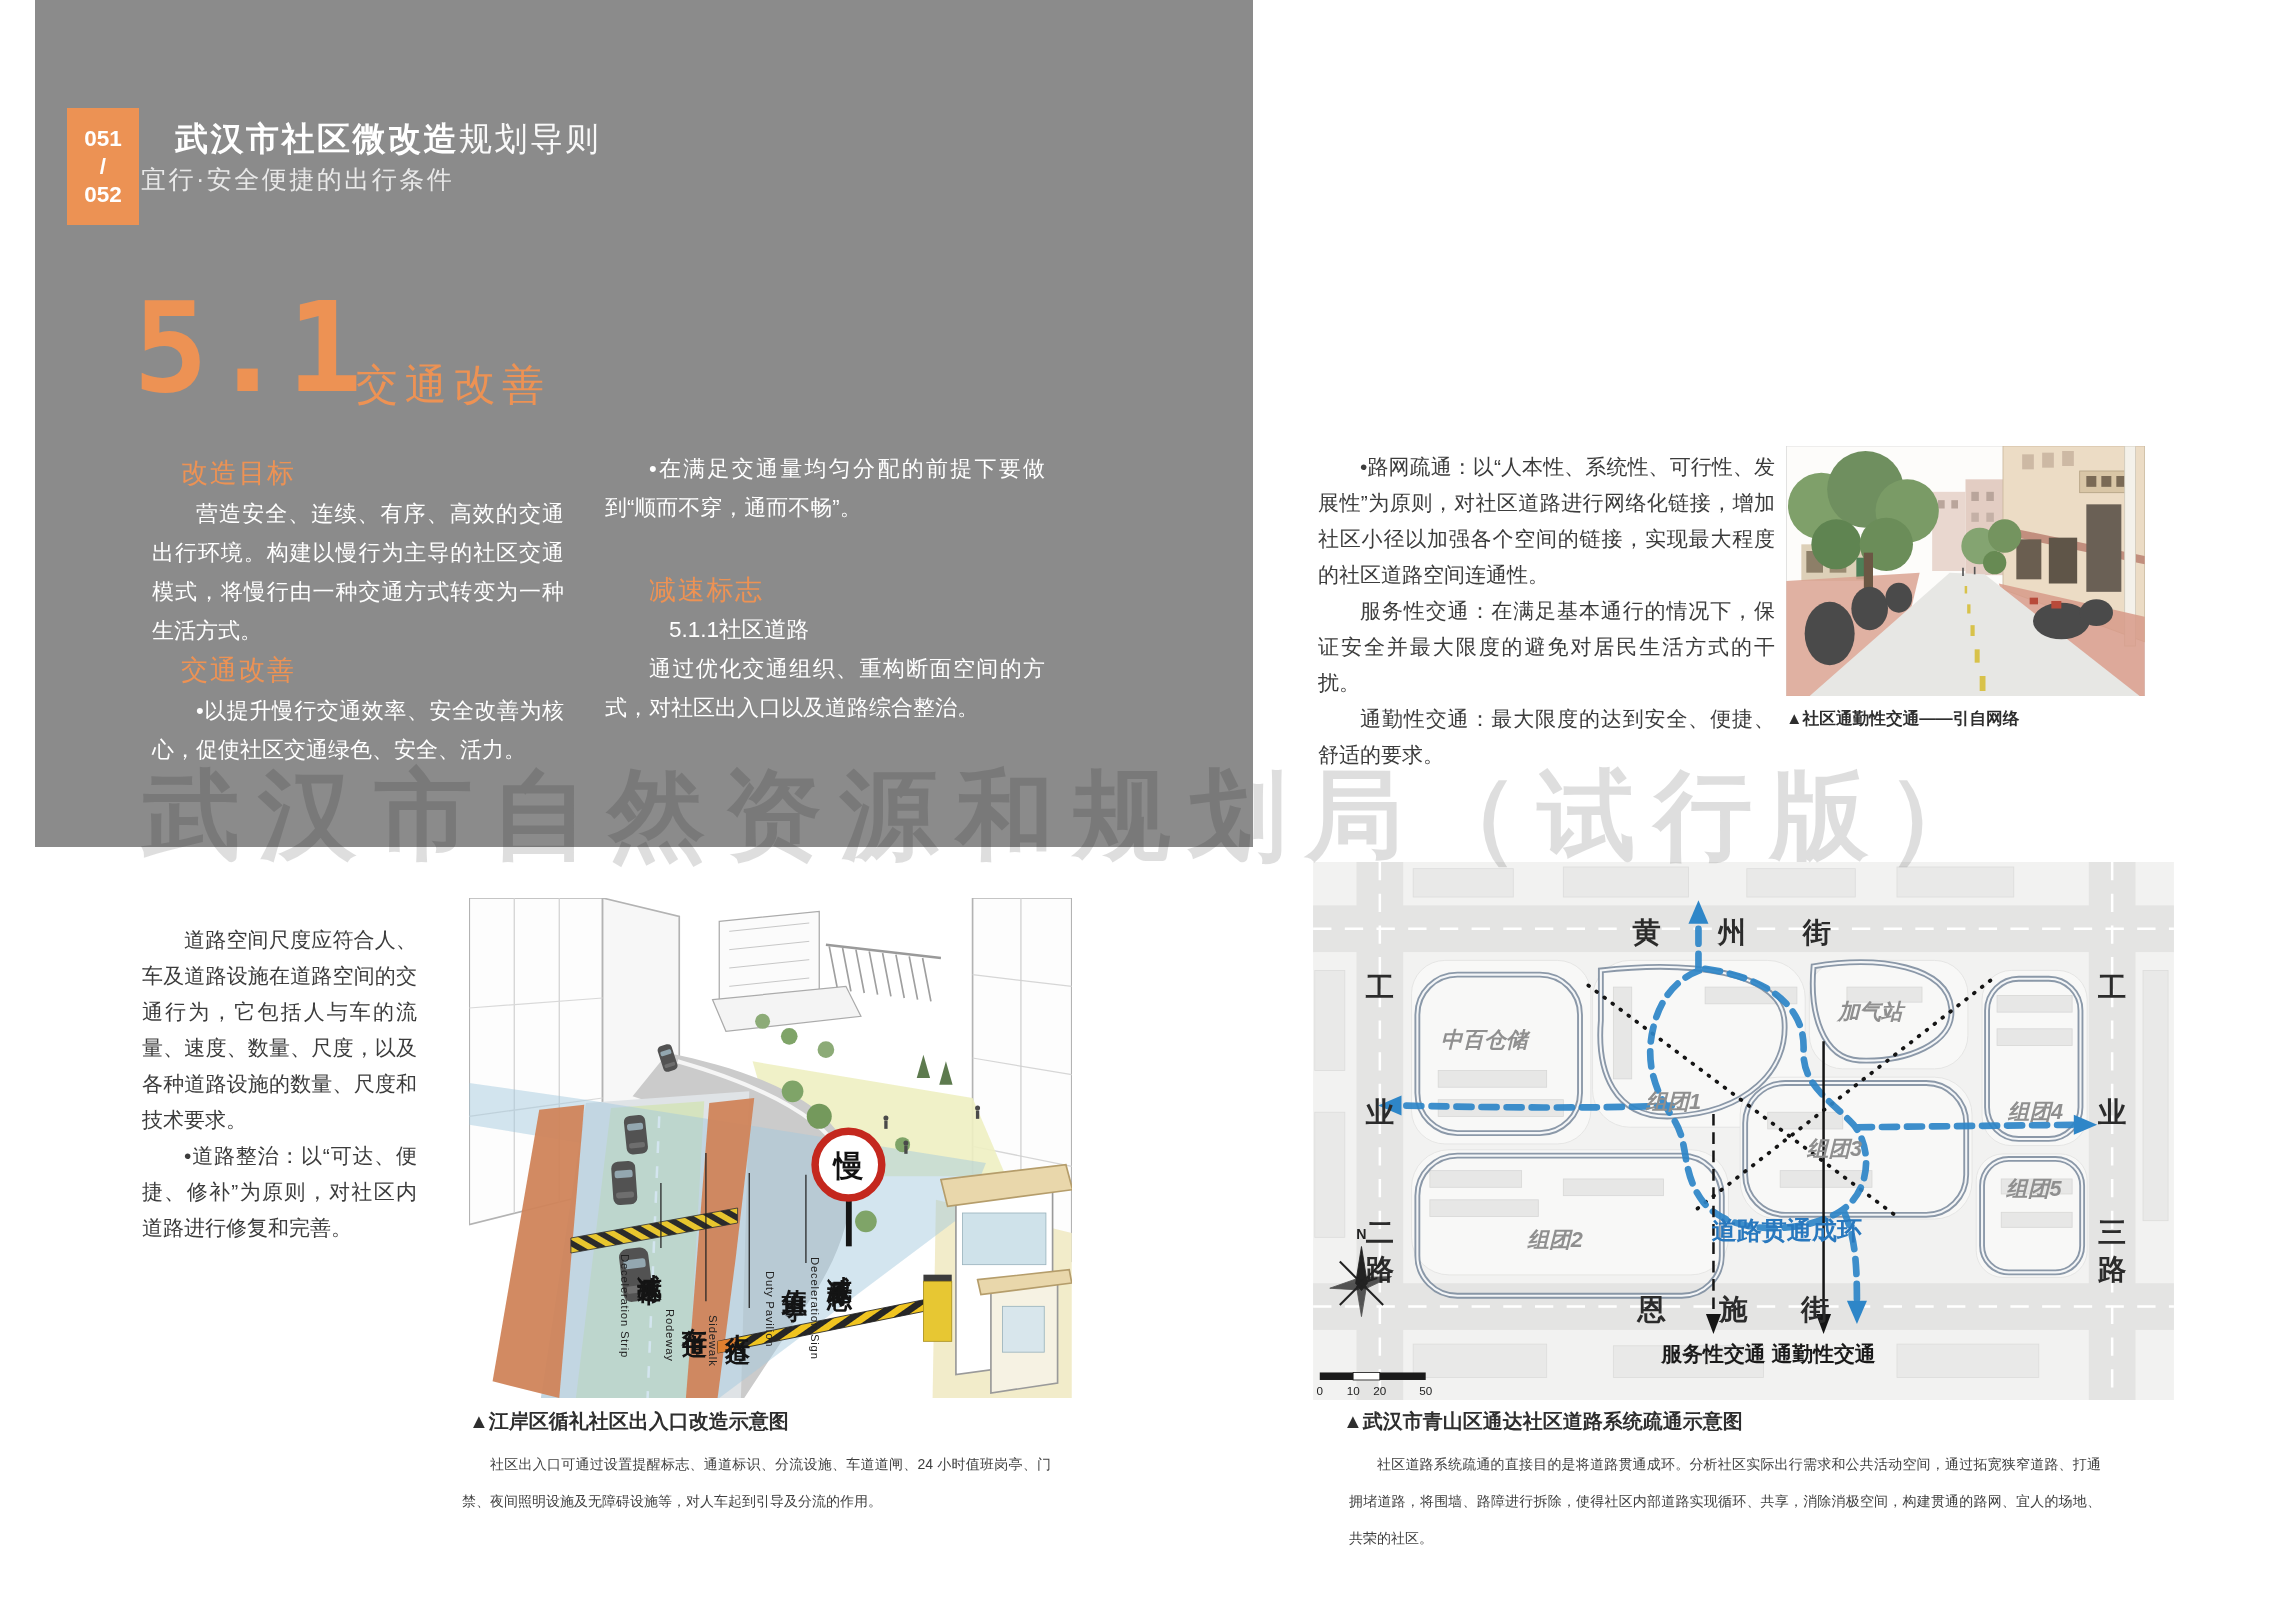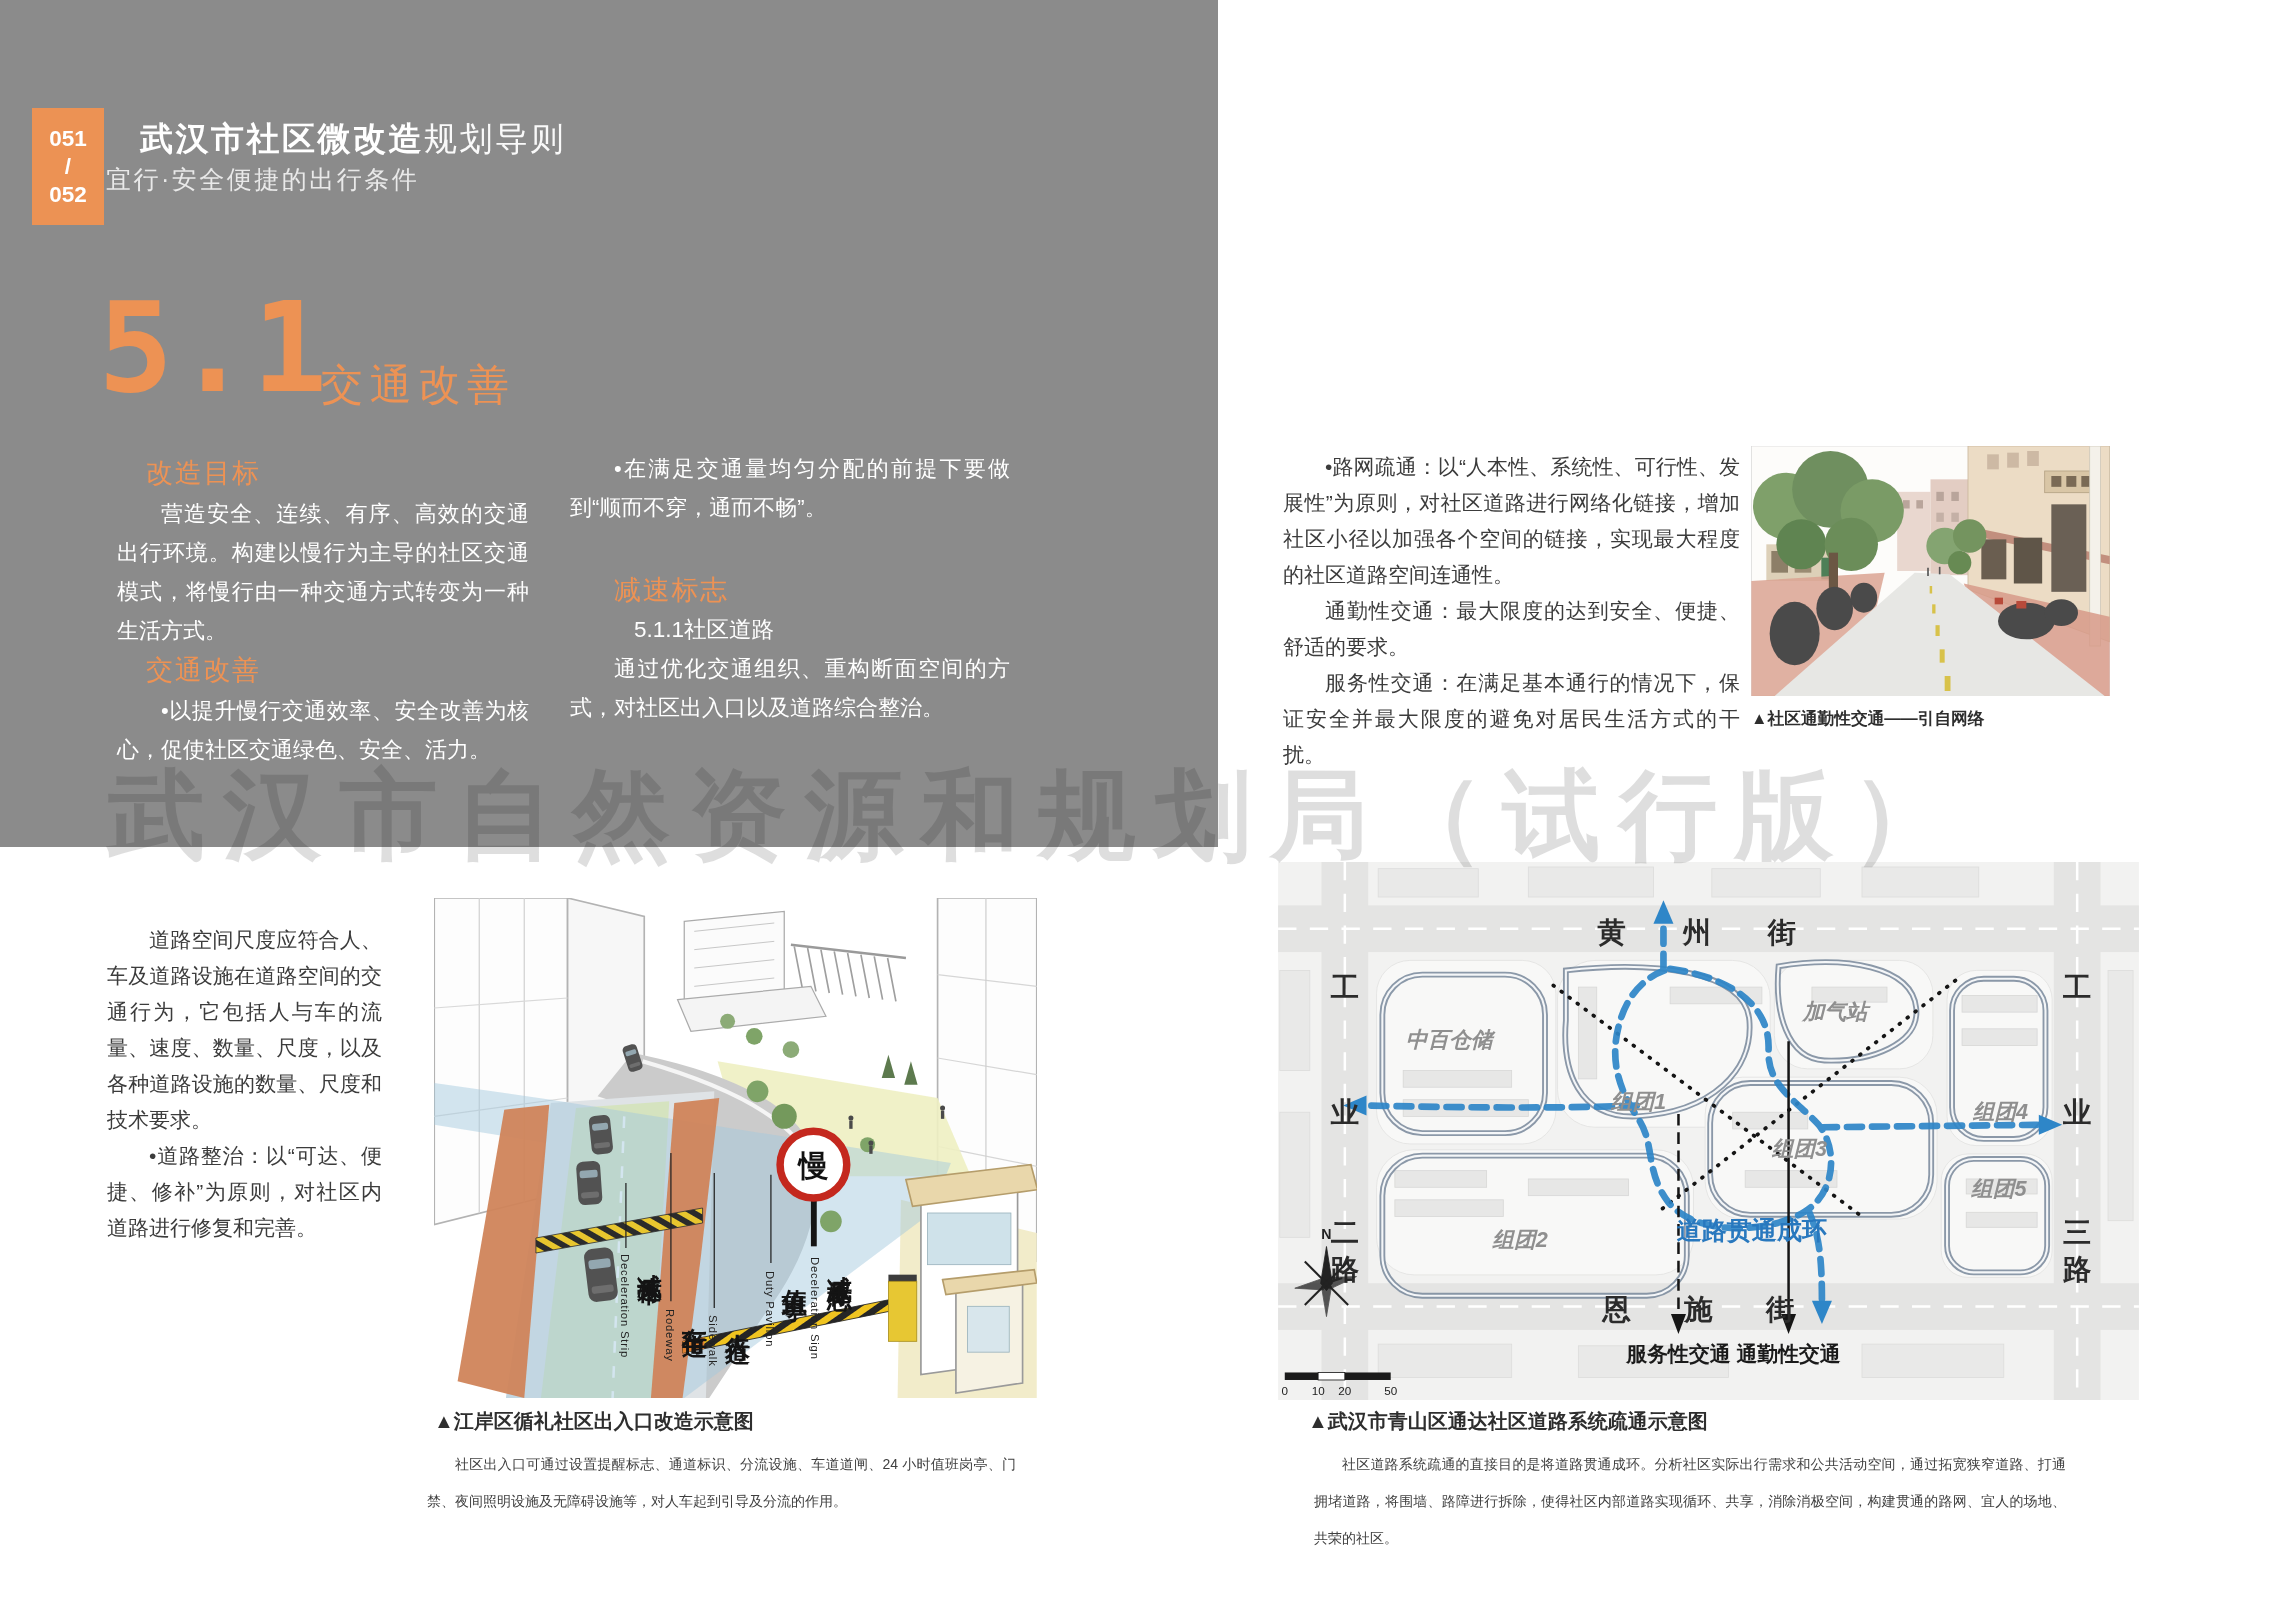--- a/index.html
+++ b/index.html
@@ -1,18 +1,18 @@
 <!DOCTYPE html>
 <html style="font-size:13.3px"><head>
 <meta charset="utf-8">
 <style>
   html,body{margin:0;padding:0;background:#ffffff;}
   .page{position:relative;width:2273px;height:1616px;background:#ffffff;overflow:hidden;
         font-family:"Liberation Sans","DejaVu Sans",sans-serif;}
-  .abs{position:absolute;}
+  .abs{position:absolute;margin-left:35px;}
   
   .panel{left:0;top:0;width:1218px;height:847px;background:#8b8b8b;}
   .badge{left:32px;top:108px;width:72px;height:117px;background:#ec9254;color:#fff;
          font-weight:700;font-size:22.5px;text-align:center;display:flex;flex-direction:column;
          justify-content:center;line-height:28px;}
   .doc-title{left:104px;top:117px;color:#fff;font-size:33px;letter-spacing:2.5px;white-space:nowrap;padding-left:36px;}
   .doc-title .b{font-weight:700;}
   .doc-title .l{font-weight:400;opacity:.95;}
   .doc-subtitle{left:106px;top:163px;color:#e9e9e9;font-size:25px;letter-spacing:2.5px;white-space:nowrap;}
   .sec-num{left:98px;top:275px;color:#ed9254;font-size:125px;font-weight:800;
@@ -63,22 +63,22 @@
   <div class="abs h-orange" style="left:146px;top:652px;">交通改善</div>
   <div class="abs panel-para" style="left:117px;top:691px;width:412px;">•以提升慢行交通效率、安全改善为核心，促使社区交通绿色、安全、活力。</div>
 
   <div class="abs panel-para" style="left:570px;top:449px;width:440px;">•在满足交通量均匀分配的前提下要做到“顺而不穿，通而不畅”。</div>
   <div class="abs h-orange" style="left:614px;top:572px;">减速标志</div>
   <div class="abs panel-sub" style="left:634px;top:614px;">5.1.1社区道路</div>
   <div class="abs panel-para" style="left:570px;top:649px;width:440px;">通过优化交通组织、重构断面空间的方式，对社区出入口以及道路综合整治。</div>
 
   <div class="abs body-col" style="left:1283px;top:449px;width:457px;">
     <p>•路网疏通：以“人本性、系统性、可行性、发展性”为原则，对社区道路进行网络化链接，增加社区小径以加强各个空间的链接，实现最大程度的社区道路空间连通性。</p>
+    <p>服务性交通：在满足基本通行的情况下，保证安全并最大限度的避免对居民生活方式的干扰。</p>
     <p>通勤性交通：最大限度的达到安全、便捷、舒适的要求。</p>
-    <p>服务性交通：在满足基本通行的情况下，保证安全并最大限度的避免对居民生活方式的干扰。</p>
   </div>
 
   <figure class="abs" style="left:1751px;top:446px;width:359px;height:250px;">
     <svg width="359" height="250" viewBox="0 0 430 300">
       <rect x="0" y="0" width="430" height="300" fill="#fdfcfa" stroke="#d9d9d9"></rect>
 
       <g>
         <rect x="175" y="55" width="40" height="95" fill="#e9d7cf"></rect>
         <rect x="215" y="40" width="50" height="115" fill="#e3cdc3"></rect>
         <rect x="182" y="65" width="8" height="10" fill="#b9a59b"></rect>

